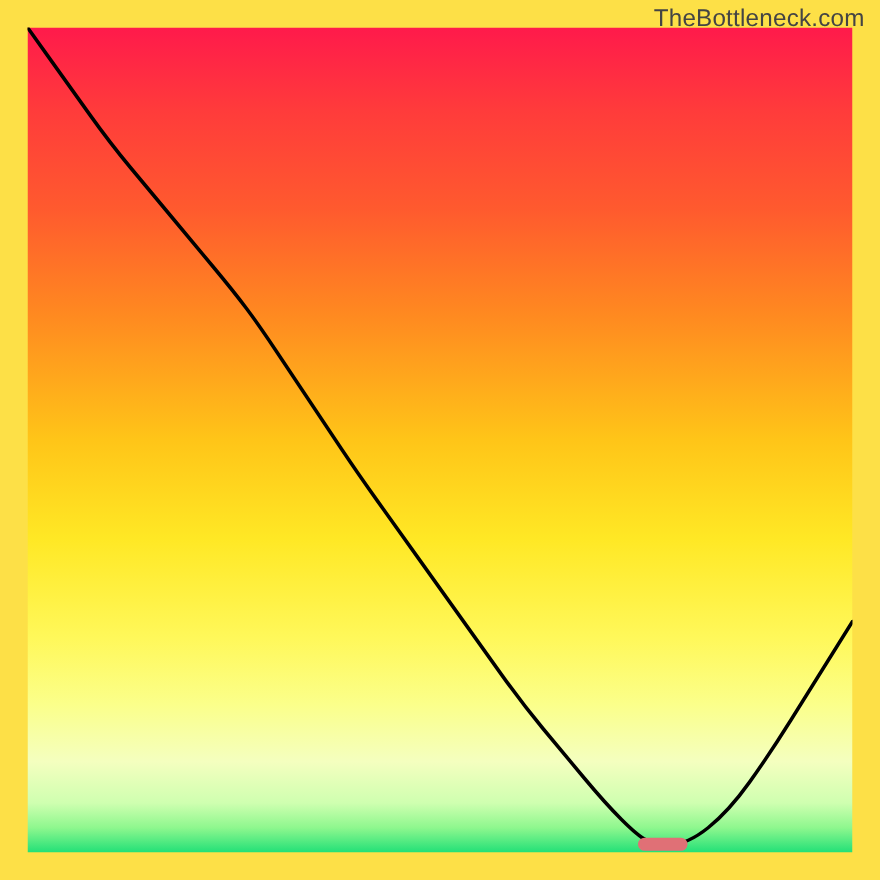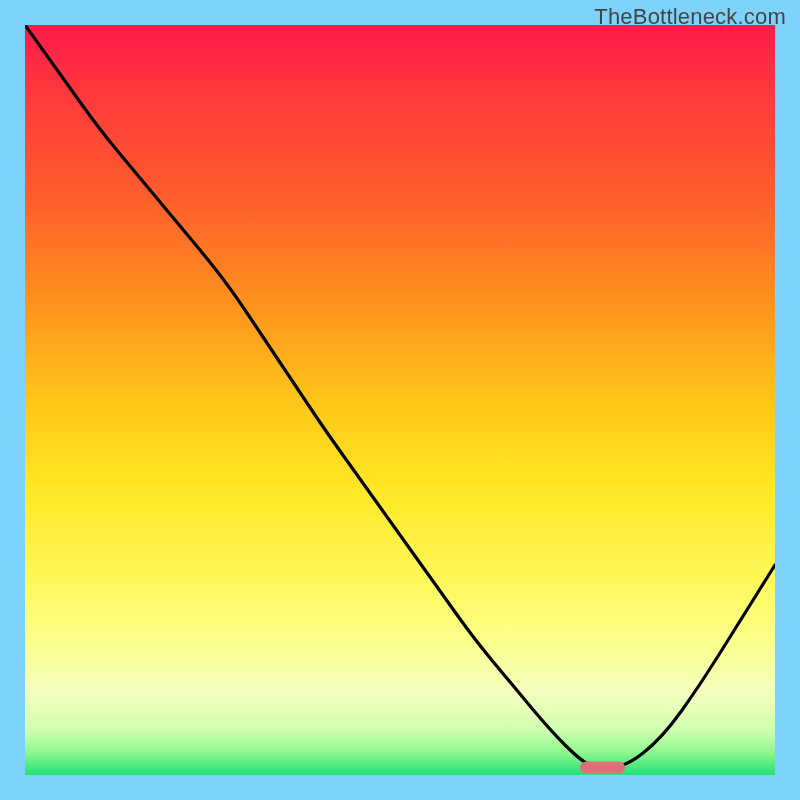--- a/index.html
+++ b/index.html
@@ -8,21 +8,21 @@
     width: 800px;
     height: 800px;
     background: #000;
     overflow: hidden;
     font-family: Arial, Helvetica, sans-serif;
   }
   .outer {
     position: relative;
     width: 800px;
     height: 800px;
-    background: #7dd3fc;
+    background: #fde047;
   }
   .watermark {
     position: absolute;
     top: 4px;
     right: 14px;
     color: #444;
     font-size: 22px;
     font-weight: 500;
     letter-spacing: 0.2px;
   }

